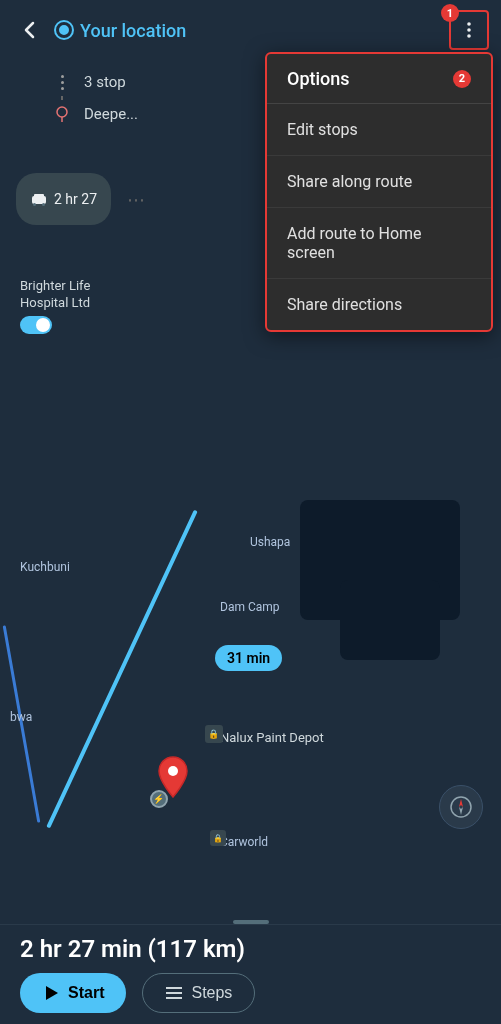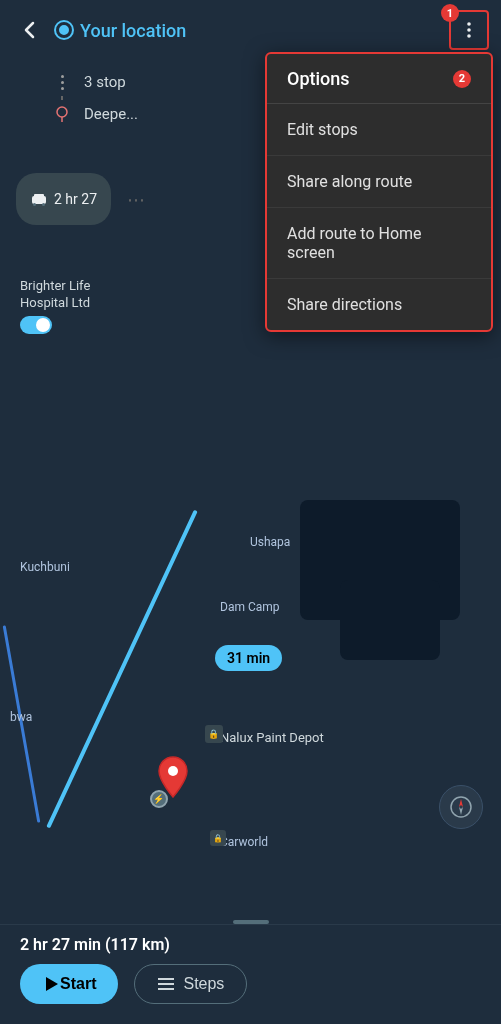--- a/index.html
+++ b/index.html
@@ -304,40 +304,41 @@
       z-index: 10;
       display: flex;
       flex-direction: column;
       align-items: flex-start;
       padding: 10px 20px 16px;
       border-top: 1px solid #2a3a4a;
     }
 
     .distance-text {
       color: #ffffff;
-      font-size: 16px;
+      font-size: 24px;
       font-weight: 600;
       margin-bottom: 10px;
     }
 
     .bottom-actions {
       display: flex;
       gap: 16px;
     }
 
     .start-btn {
       background: #4fc3f7;
       color: #000;
       border: none;
       border-radius: 24px;
       padding: 10px 22px;
       font-size: 16px;
       font-weight: 600;
       display: flex;
       align-items: center;
+      gap: 8px;
       cursor: pointer;
     }
 
     .steps-btn {
       background: transparent;
       color: #cfd8dc;
       border: 1.5px solid #546e7a;
       border-radius: 24px;
       padding: 10px 22px;
       font-size: 16px;

